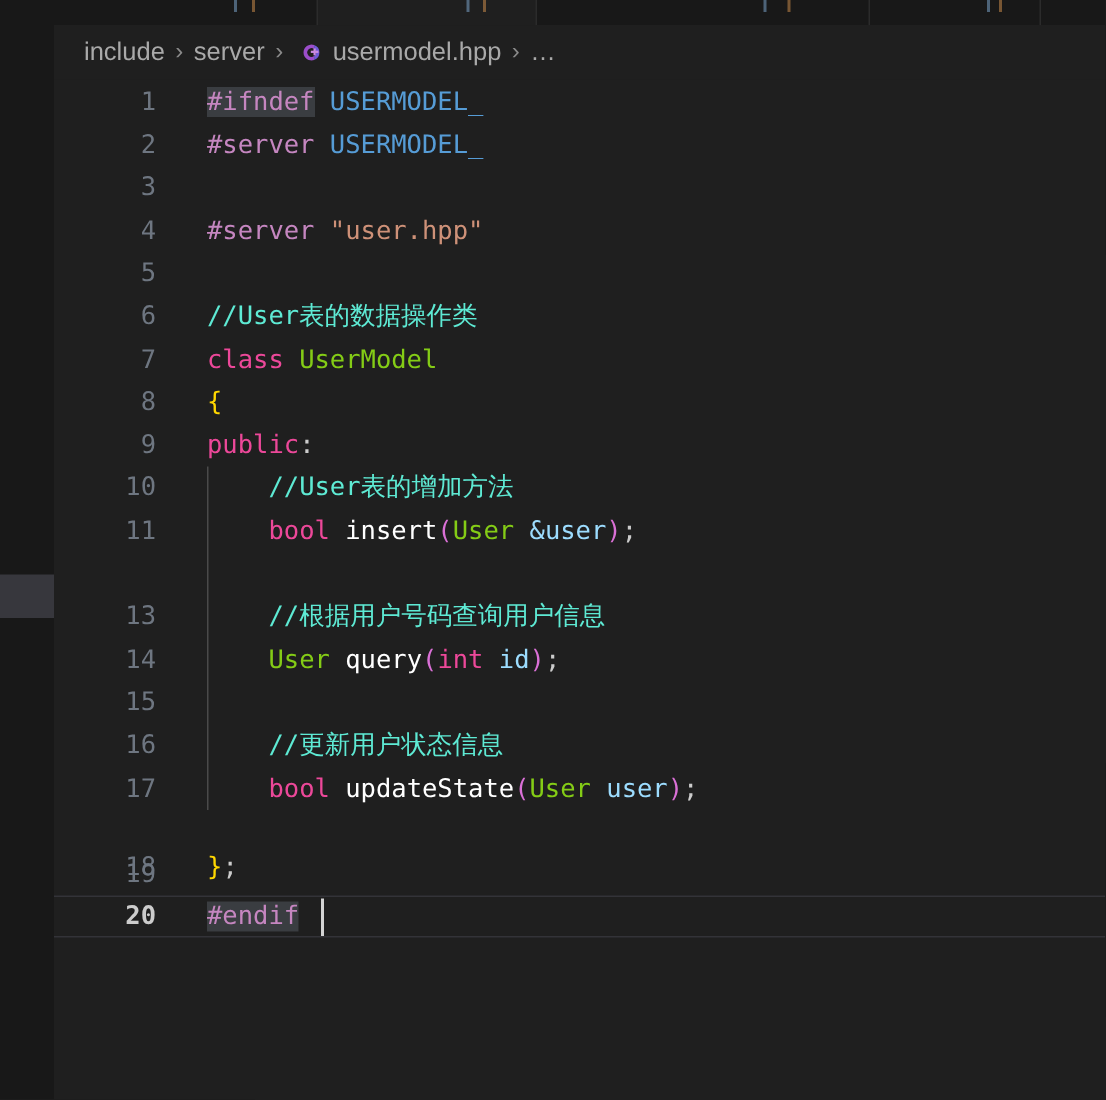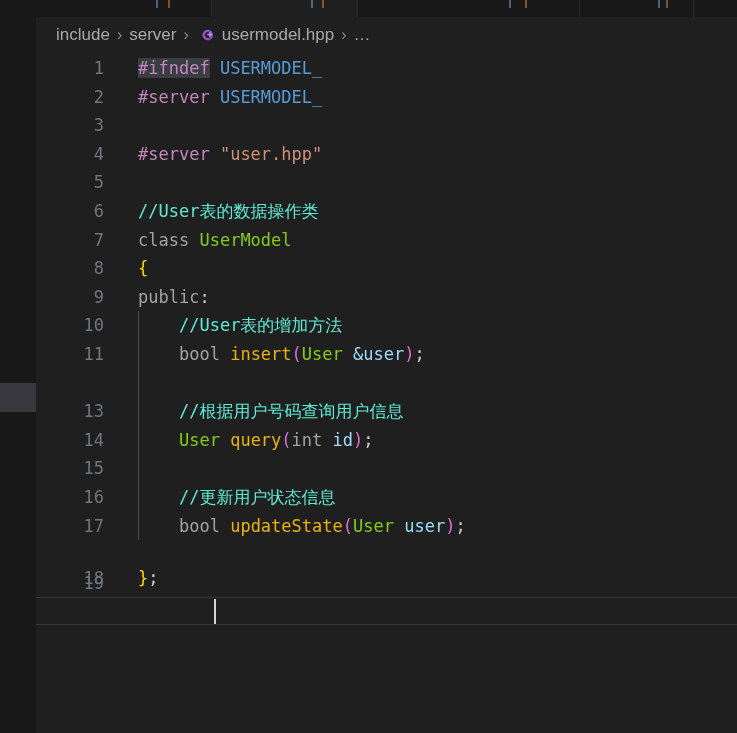--- a/index.html
+++ b/index.html
@@ -146,23 +146,23 @@
     position: absolute;
     width: 2px;
     background: #d4d4d4;
   }
 
   
   .t-pre    { color: #c586c0; }               
   .t-macro  { color: #569cd6; }               
   .t-str    { color: #ce9178; }               
   .t-cmt    { color: #5eead4; }               
-  .t-kw     { color: #a3a3a3; }               
+  .t-kw     { color: #ec4899; }               
   .t-type   { color: #84cc16; }               
-  .t-fn     { color: #eab308; }               
+  .t-fn     { color: #ffffff; }               
   .t-var    { color: #9cdcfe; }               
   .t-punc   { color: #cccccc; }               
   .t-br1    { color: #ffd700; }               
   .t-br2    { color: #da70d6; }               
   .t-hl     { background: #3a3d41; }          
 </style>
 </head>
 <body>
 
 <div id="app">
@@ -222,16 +222,17 @@
       <div class="code-line" style="top: 229.8px;"><div class="ln">9</div><div class="code"><span class="t-kw">public</span><span class="t-punc">:</span></div></div>
       <div class="code-line" style="top: 258.4px;"><div class="ln">10</div><div class="code"><span class="t-punc">    </span><span class="t-cmt">//User表的增加方法</span></div></div>
       <div class="code-line" style="top: 287px;"><div class="ln">11</div><div class="code"><span class="t-punc">    </span><span class="t-kw">bool</span><span class="t-punc"> </span><span class="t-fn">insert</span><span class="t-br2">(</span><span class="t-type">User</span><span class="t-punc"> </span><span class="t-var">&amp;user</span><span class="t-br2">)</span><span class="t-punc">;</span></div></div>
       <div class="code-line" style="top: 344.2px;"><div class="ln">13</div><div class="code"><span class="t-punc">    </span><span class="t-cmt">//根据用户号码查询用户信息</span></div></div>
       <div class="code-line" style="top: 372.8px;"><div class="ln">14</div><div class="code"><span class="t-punc">    </span><span class="t-type">User</span><span class="t-punc"> </span><span class="t-fn">query</span><span class="t-br2">(</span><span class="t-kw">int</span><span class="t-punc"> </span><span class="t-var">id</span><span class="t-br2">)</span><span class="t-punc">;</span></div></div>
       <div class="code-line" style="top: 401.4px;"><div class="ln">15</div><div class="code"></div></div>
       <div class="code-line" style="top: 430px;"><div class="ln">16</div><div class="code"><span class="t-punc">    </span><span class="t-cmt">//更新用户状态信息</span></div></div>
       <div class="code-line" style="top: 458.6px;"><div class="ln">17</div><div class="code"><span class="t-punc">    </span><span class="t-kw">bool</span><span class="t-punc"> </span><span class="t-fn">updateState</span><span class="t-br2">(</span><span class="t-type">User</span><span class="t-punc"> </span><span class="t-var">user</span><span class="t-br2">)</span><span class="t-punc">;</span></div></div>
       <div class="code-line" style="top: 511px;"><div class="ln">18</div><div class="code"><span class="t-br1">}</span><span class="t-punc">;</span></div></div>
       <div class="code-line" style="top: 515.8px;"><div class="ln">19</div><div class="code"></div></div>
+      <div class="code-line" style="top: 544.4px;"><div class="ln active">20</div><div class="code"><span class="t-pre t-hl">#endif</span></div></div>
       <div class="cursor" style="left: 177.74px; top: 546.4px; height: 24.6px;"></div>
     </div>
 
 </div>
 
 </body></html>

